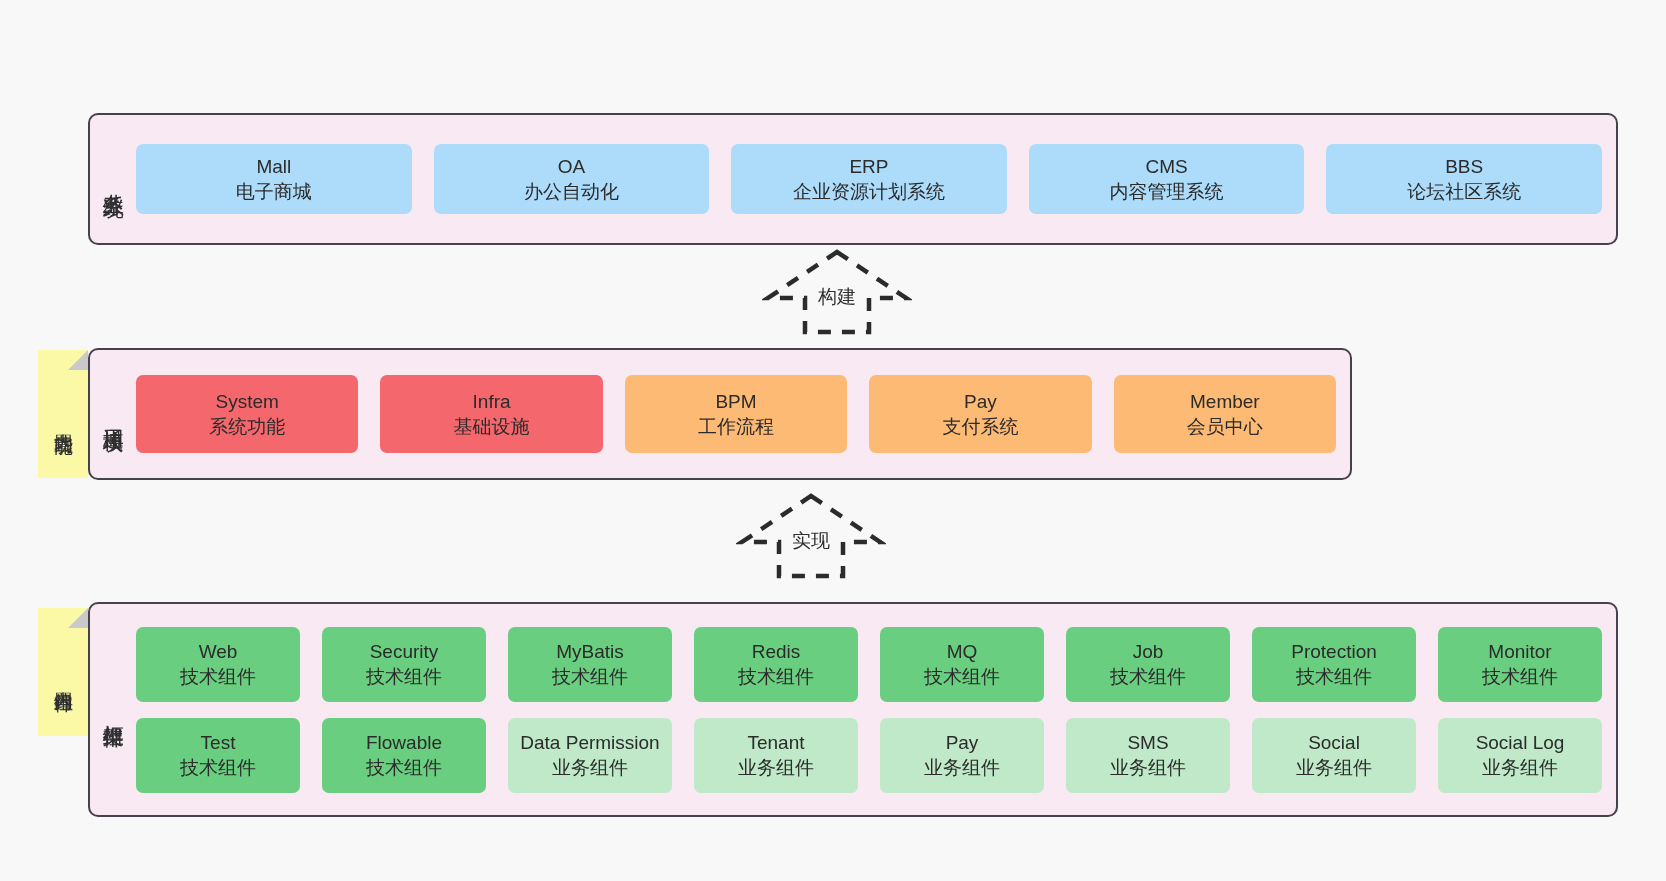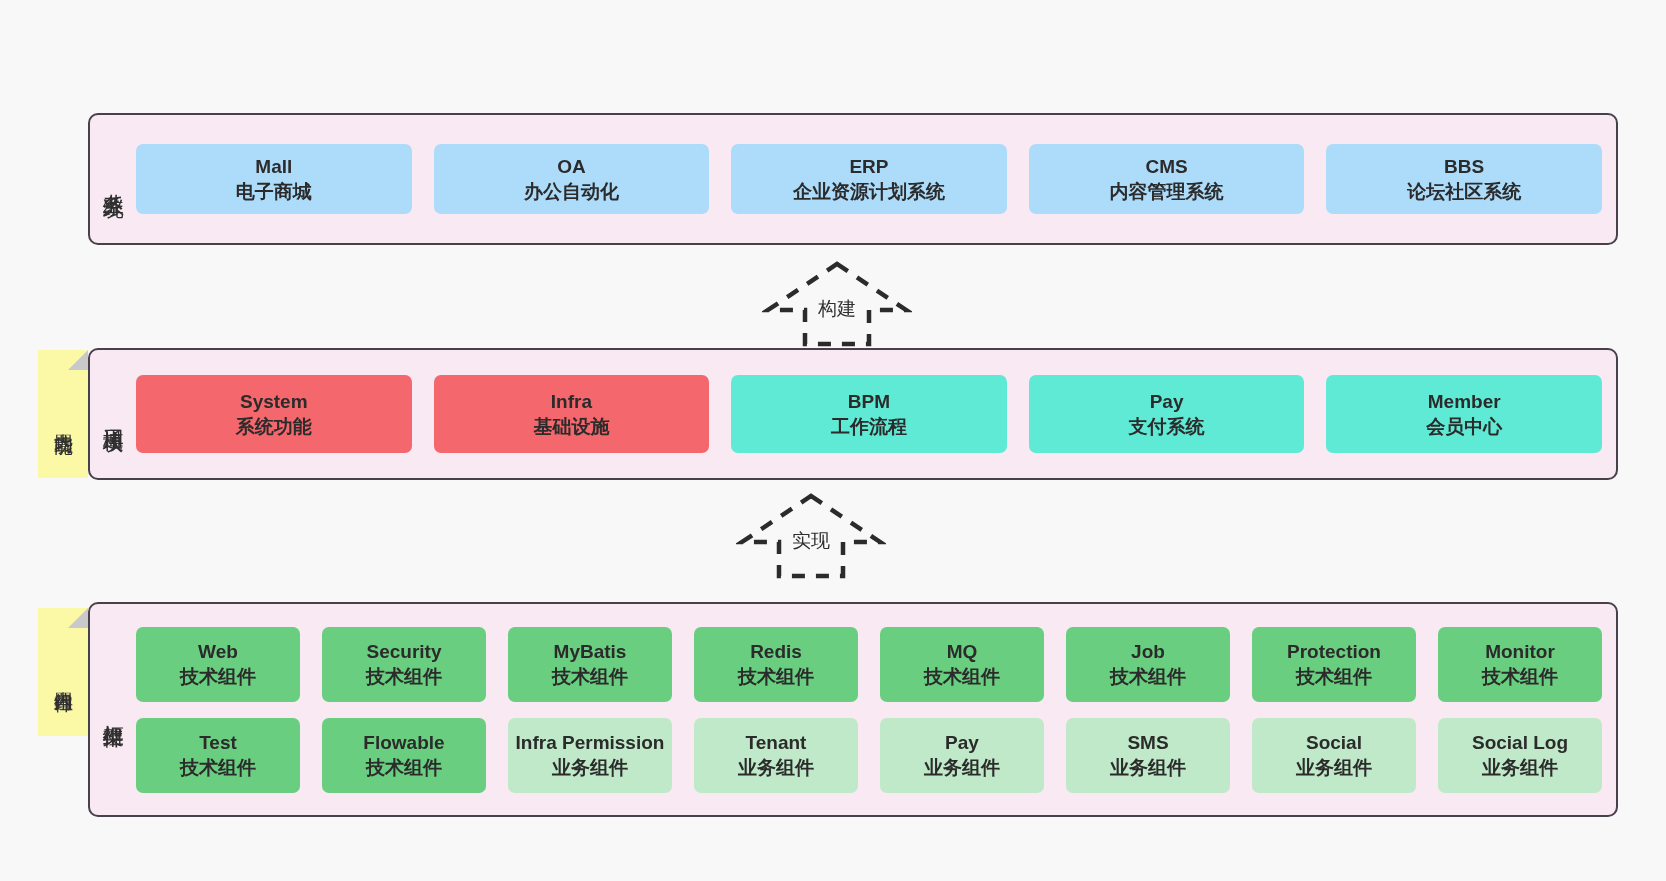--- a/index.html
+++ b/index.html
@@ -54,21 +54,20 @@
     flex-direction: column;
     justify-content: center;
     gap: 16px;
     padding: 0 14px 0 0;
   }
 
   .row {
     display: flex;
     gap: 22px;
     align-items: stretch;
-    font-weight: bold;
   }
 
   .cell {
     flex: 1 1 0;
     border-radius: 7px;
     display: flex;
     flex-direction: column;
     align-items: center;
     justify-content: center;
     text-align: center;
@@ -78,27 +77,27 @@
     box-sizing: border-box;
     padding: 4px 6px;
     user-select: none;
   }
   .cell .en { display: block; }
   .cell .cn { display: block; }
 
   
   .c-blue       { background: #addcfb; }
   .c-red        { background: #f4676c; }
-  .c-pink       { background: #5eead4; }
+  .c-pink       { background: #fdba74; }
   .c-green      { background: #69ce7f; }
   .c-greenlight { background: #bfe9c8; }
 
   
   #layer-business { left: 88px;  top: 113px; width: 1530px; height: 132px; }
-  #layer-common   { left: 88px;  top: 348px; width: 1530px; height: 132px; }
+  #layer-common   { left: 88px;  top: 348px; width: 1264px; height: 132px; }
   #layer-framework{ left: 88px;  top: 602px; width: 1530px; height: 215px; }
 
   #layer-business  .cell { height: 70px; }
   #layer-common    .cell { height: 78px; }
   #layer-framework .cell { height: 75px; }
 
   
   .note {
     position: absolute;
     width: 50px;
@@ -139,21 +138,21 @@
   .arrow .label {
     position: absolute;
     left: 0; right: 0;
     top: 38px;
     text-align: center;
     font-size: 19px;
     color: #2f2f2f;
     user-select: none;
     pointer-events: none;
   }
-  #arrow-build  { left: 762px; top: 258px; }
+  #arrow-build  { left: 762px; top: 246px; }
   #arrow-impl   { left: 736px; top: 490px; }
 </style>
 </head>
 <body>
 
 <div class="canvas">
 
   <div class="layer" id="layer-business">
     <div class="layer-title">业务系统</div>
     <div class="layer-body">
@@ -272,21 +271,21 @@
       <div class="row">
         <div class="cell c-green">
           <span class="en">Test</span>
           <span class="cn">技术组件</span>
         </div>
         <div class="cell c-green">
           <span class="en">Flowable</span>
           <span class="cn">技术组件</span>
         </div>
         <div class="cell c-greenlight">
-          <span class="en">Infra Permission</span>
+          <span class="en">Data Permission</span>
           <span class="cn">业务组件</span>
         </div>
         <div class="cell c-greenlight">
           <span class="en">Tenant</span>
           <span class="cn">业务组件</span>
         </div>
         <div class="cell c-greenlight">
           <span class="en">Pay</span>
           <span class="cn">业务组件</span>
         </div>

